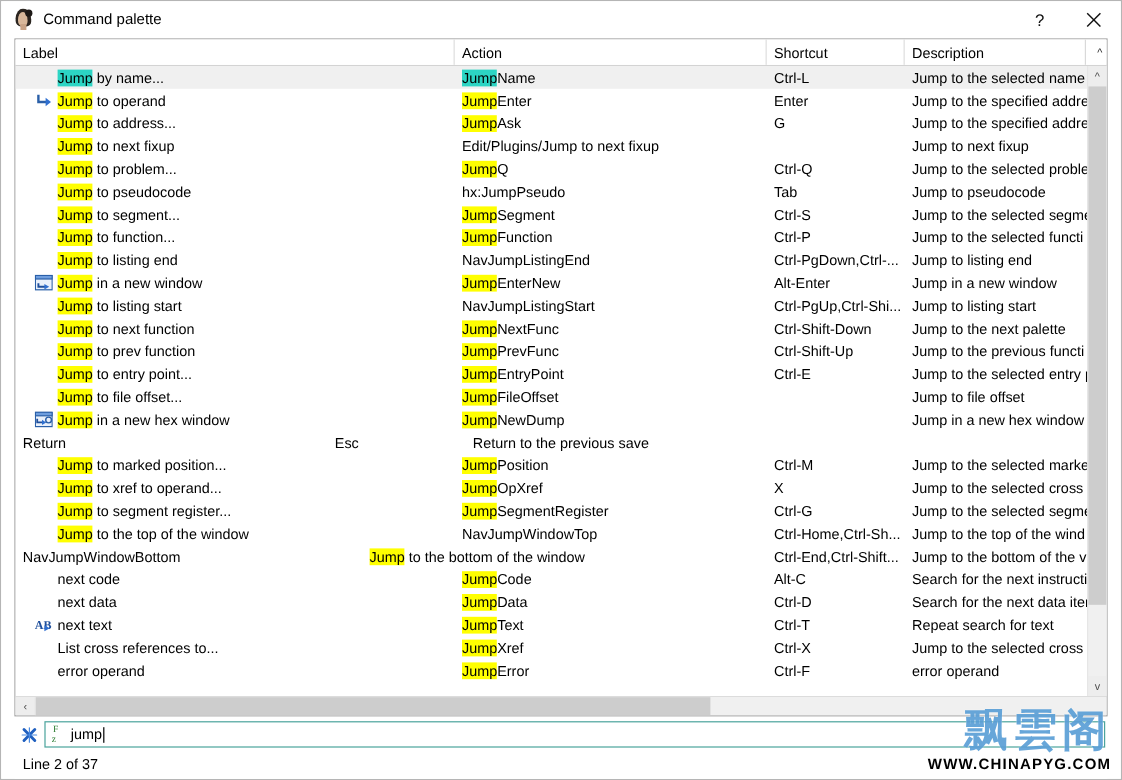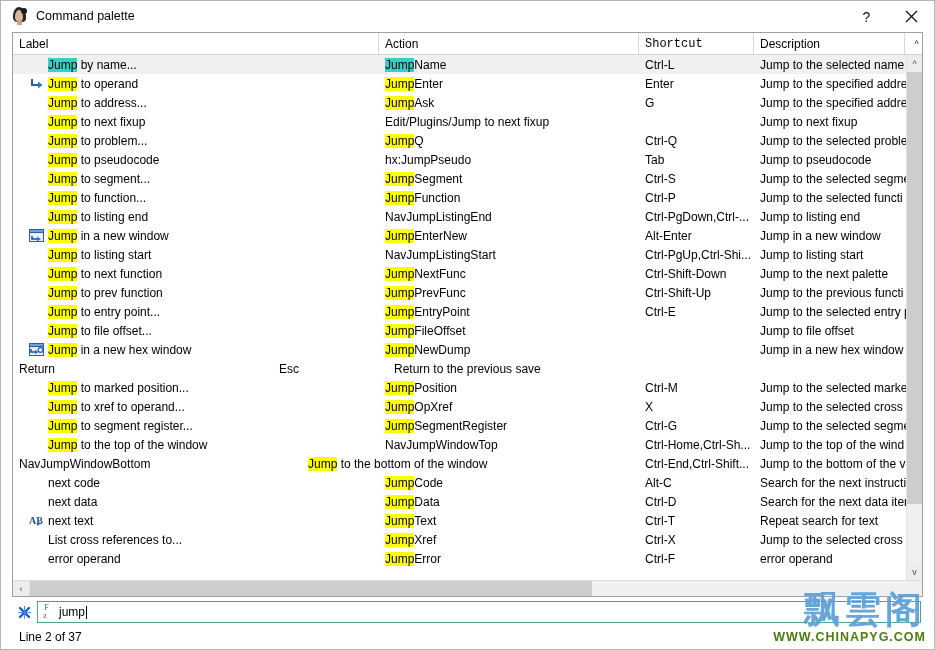--- a/index.html
+++ b/index.html
@@ -231,21 +231,21 @@
     font-size:37px; font-weight:bold;
     color:#5b9fd6;
     letter-spacing:4px;
     opacity:.92;
     text-shadow:0 0 1px rgba(255,255,255,.8);
     line-height:38px;
   }
   .wm-url {
     font-family:"Liberation Sans", sans-serif;
     font-size:12.5px; font-weight:bold;
-    color:#4d7c0f;
+    color:#000000;
     letter-spacing:1px;
     line-height:15px;
     margin-top:1px;
   }
 </style>
 </head>
 <body>
 
 <div class="window">
 
@@ -272,21 +272,21 @@
 
     <div class="table-wrap">
 
       <div class="thead" id="thead">
           <div class="th" style="width: 366px;">
             <span>Label</span>
           </div>
           <div class="th" style="width: 260px;">
             <span>Action</span>
           </div>
-          <div class="th" style="width: 115px; font-family: Liberation Mono, monospace;">
+          <div class="th" style="width: 115px;">
             <span>Shortcut</span>
           </div>
           <div class="th" style="width: 153px; flex: 1 1 0%; text-align: right;">
             <span>Description</span>
           </div>
           <div class="th th-sortmark">^</div>
         </div>
 
       <div class="tbody" id="tbody">
           <div class="row selected">

